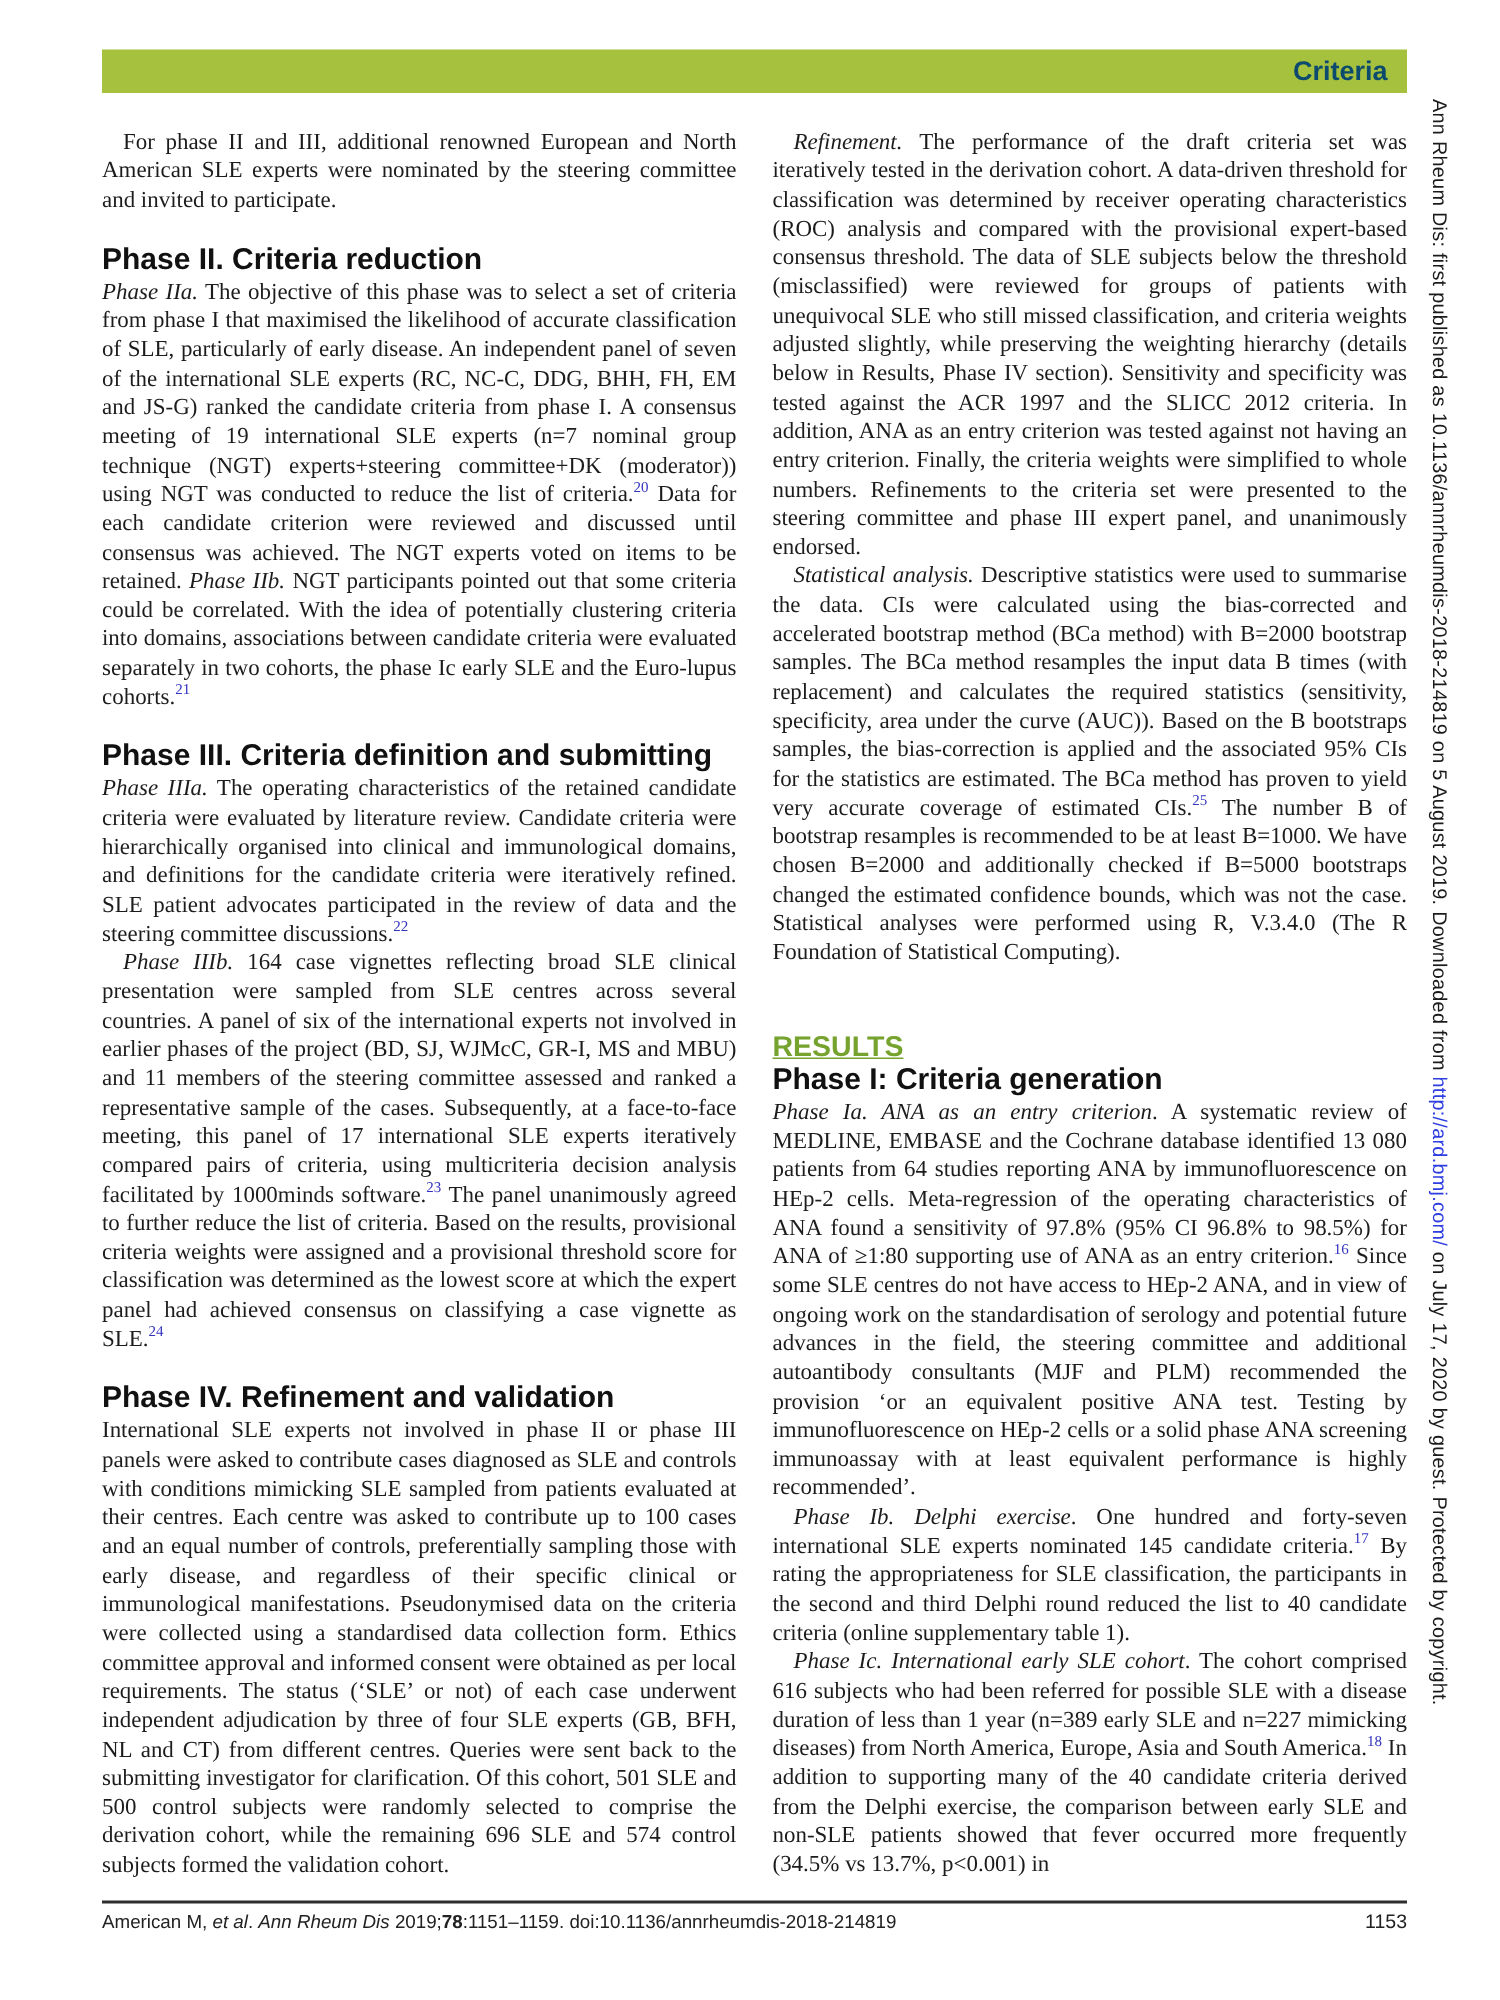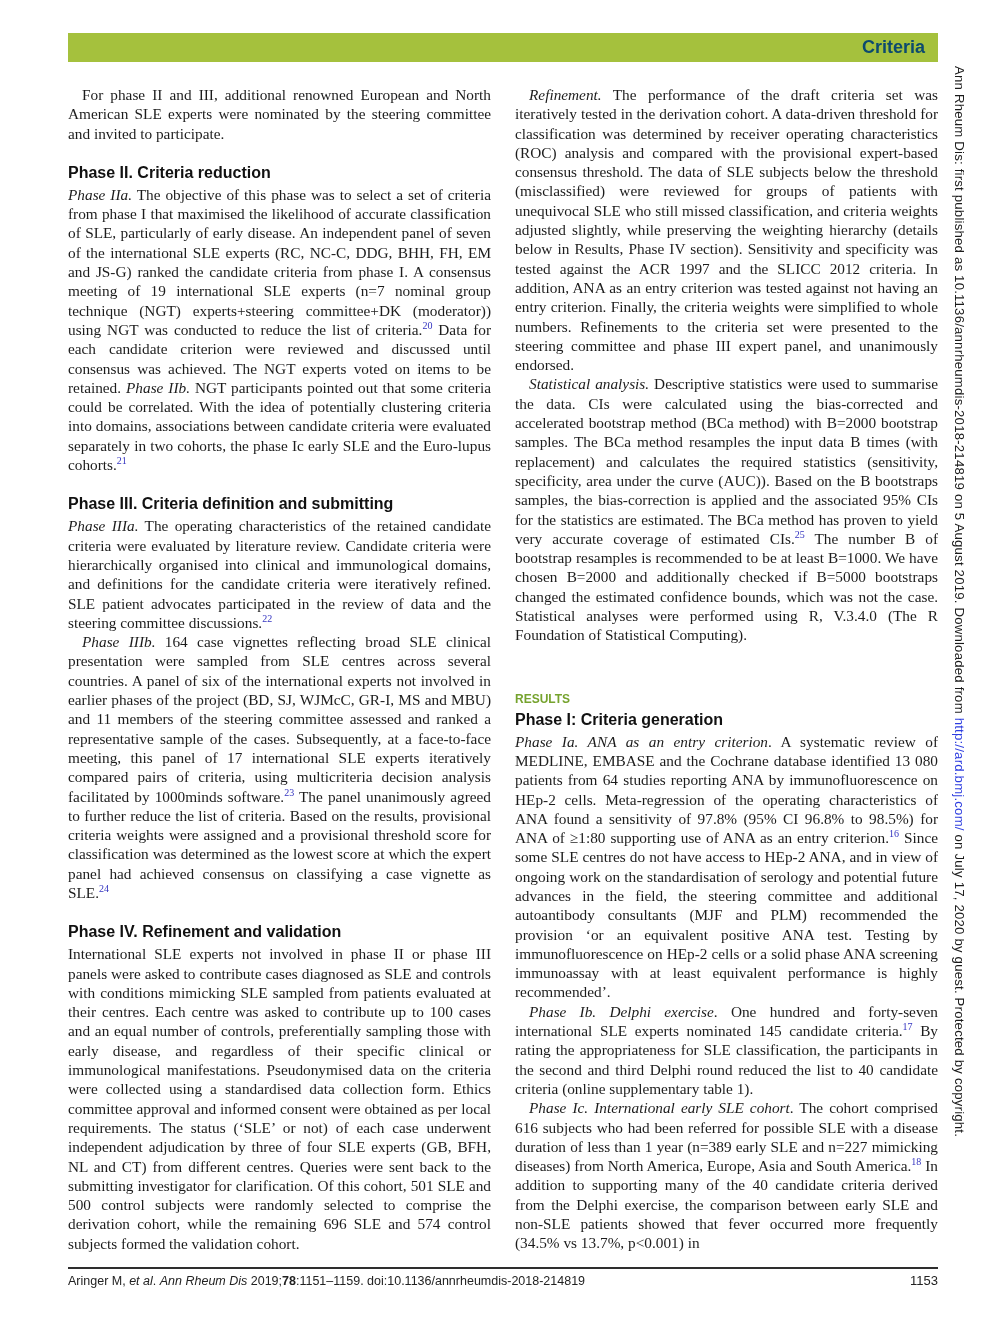--- a/index.html
+++ b/index.html
@@ -16,24 +16,24 @@
 
   
   .cols{position:absolute;left:68px;top:85px;width:870px;height:1176px;overflow:hidden;
         display:flex;gap:24px;}
   .col{width:423px;}
   .body-p{margin:0;font-size:15.3px;line-height:19.3px;text-align:justify;hyphens:auto;}
   .body-p.indent{text-indent:14px;}
   .it{font-style:italic;}
   .bd{font-weight:bold;}
   sup.ref{color:var(--ref-blue,#3333c0);font-size:10px;line-height:0;font-family:"Liberation Serif",serif;}
-  .subhead{font-family:"Liberation Sans","DejaVu Sans",sans-serif;font-size:16px;font-weight:bold;
+  .subhead{font-family:"Liberation Sans","DejaVu Sans",sans-serif;font-size:20px;font-weight:bold;
            color:#111;margin:20px 0 2px 0;line-height:20px;}
-  .results-head{font-family:"Liberation Sans","DejaVu Sans",sans-serif;font-size:12px;font-weight:bold;
-           color:var(--results-green,#76a32e);margin:44px 0 0 0;line-height:20px;}
+  .results-head{font-family:"Liberation Sans","DejaVu Sans",sans-serif;font-size:19px;font-weight:bold;
+           color:var(--results-green,#76a32e);margin:44px 0 0 0;line-height:20px;text-decoration:underline;}
   .results-head + .subhead{margin-top:1px;}
   .col > :first-child{margin-top:0;}
 
   
   .footer-rule{position:absolute;left:68px;top:1267px;width:870px;border-top:2px solid #2e2e2e;}
   .footer{position:absolute;left:68px;top:1273px;width:870px;
           font-family:"Liberation Sans","DejaVu Sans",sans-serif;font-size:12.5px;color:#222;
           display:flex;justify-content:space-between;align-items:baseline;}
   .footer .cite span{white-space:pre-wrap;}
   .pageno{font-size:13px;}
@@ -71,19 +71,19 @@
         <h2 class="results-head">RESULTS</h2>
         <h3 class="subhead">Phase I: Criteria generation</h3>
         <p class="body-p"><span class="it">Phase Ia. ANA as an entry criterion</span><span>. A systematic review of MEDLINE, EMBASE and the Cochrane database identified 13 080 patients from 64 studies reporting ANA by immunofluorescence on HEp-2 cells. Meta-regression of the operating characteristics of ANA found a sensitivity of 97.8% (95% CI 96.8% to 98.5%) for ANA of ≥1:80 supporting use of ANA as an entry criterion.</span><sup class="ref">16</sup><span> Since some SLE centres do not have access to HEp-2 ANA, and in view of ongoing work on the standardisation of serology and potential future advances in the field, the steering committee and additional autoantibody consultants (MJF and PLM) recommended the provision ‘or an equivalent positive ANA test. Testing by immunofluorescence on HEp-2 cells or a solid phase ANA screening immunoassay with at least equivalent performance is highly recommended’.</span></p>
         <p class="body-p indent"><span class="it">Phase Ib. Delphi exercise</span><span>. One hundred and forty-seven international SLE experts nominated 145 candidate criteria.</span><sup class="ref">17</sup><span> By rating the appropriateness for SLE classification, the participants in the second and third Delphi round reduced the list to 40 candidate criteria (online supplementary table 1).</span></p>
         <p class="body-p indent"><span class="it">Phase Ic. International early SLE cohort</span><span>. The cohort comprised 616 subjects who had been referred for possible SLE with a disease duration of less than 1 year (n=389 early SLE and n=227 mimicking diseases) from North America, Europe, Asia and South America.</span><sup class="ref">18</sup><span> In addition to supporting many of the 40 candidate criteria derived from the Delphi exercise, the comparison between early SLE and non-SLE patients showed that fever occurred more frequently (34.5% vs 13.7%, p&lt;0.001) in</span></p>
       </div>
   </div>
 
   <div class="footer-rule"></div>
   <div class="footer">
-    <div class="cite"><span>Aringer M, </span><span class="it">et al</span><span>. </span><span class="it">Ann Rheum Dis</span><span> 2019;</span><span class="bd">78</span><span>:1151–1159. doi:10.1136/annrheumdis-2018-214819</span></div>
+    <div class="cite"><span>American M, </span><span class="it">et al</span><span>. </span><span class="it">Ann Rheum Dis</span><span> 2019;</span><span class="bd">78</span><span>:1151–1159. doi:10.1136/annrheumdis-2018-214819</span></div>
     <div class="pageno">1153</div>
   </div>
 
   <div class="vertical-strip"><span>Ann Rheum Dis: first published as 10.1136/annrheumdis-2018-214819 on 5 August 2019. Downloaded from </span><a class="vlink" href="#">http://ard.bmj.com/</a><span> on July 17, 2020 by guest. Protected by copyright.</span></div>
 
 </div>
 
 </body></html>

